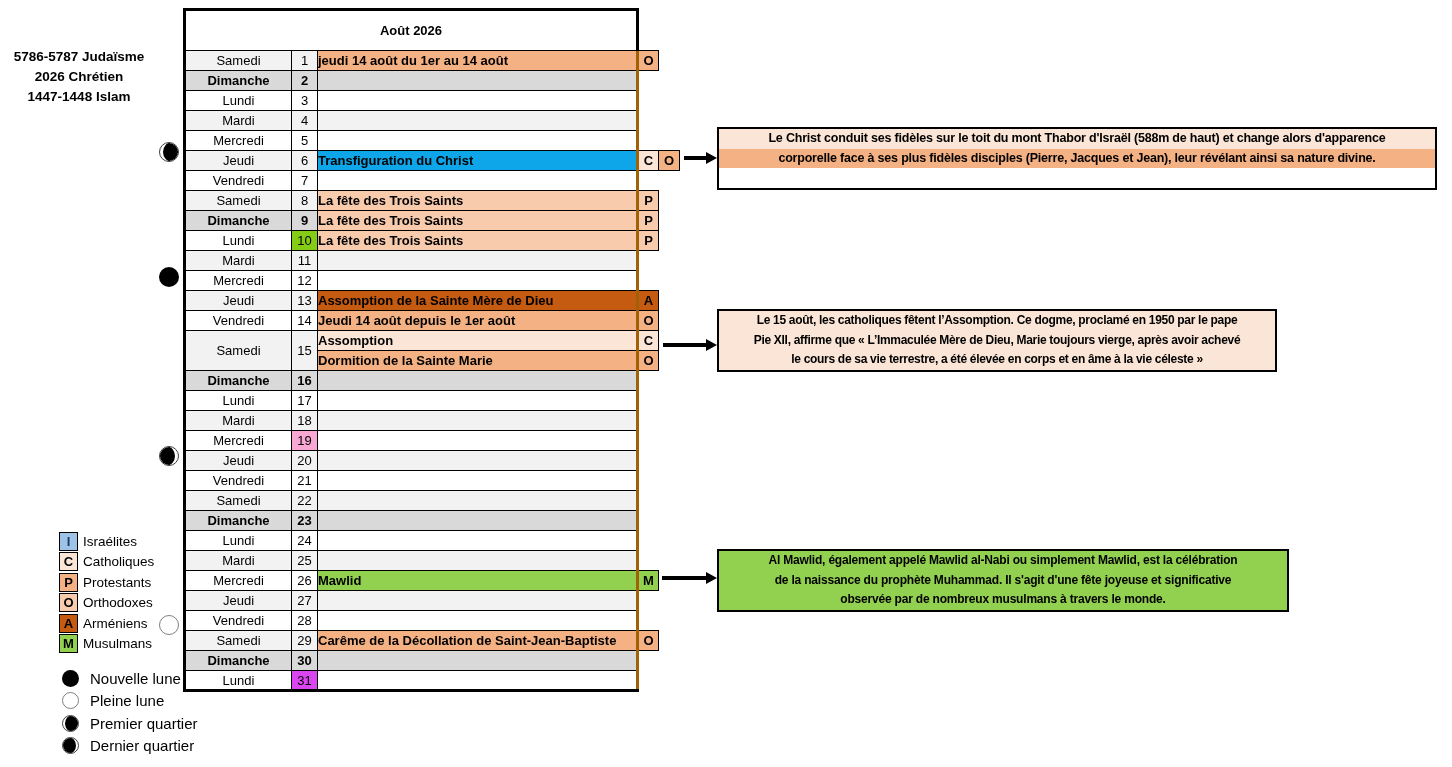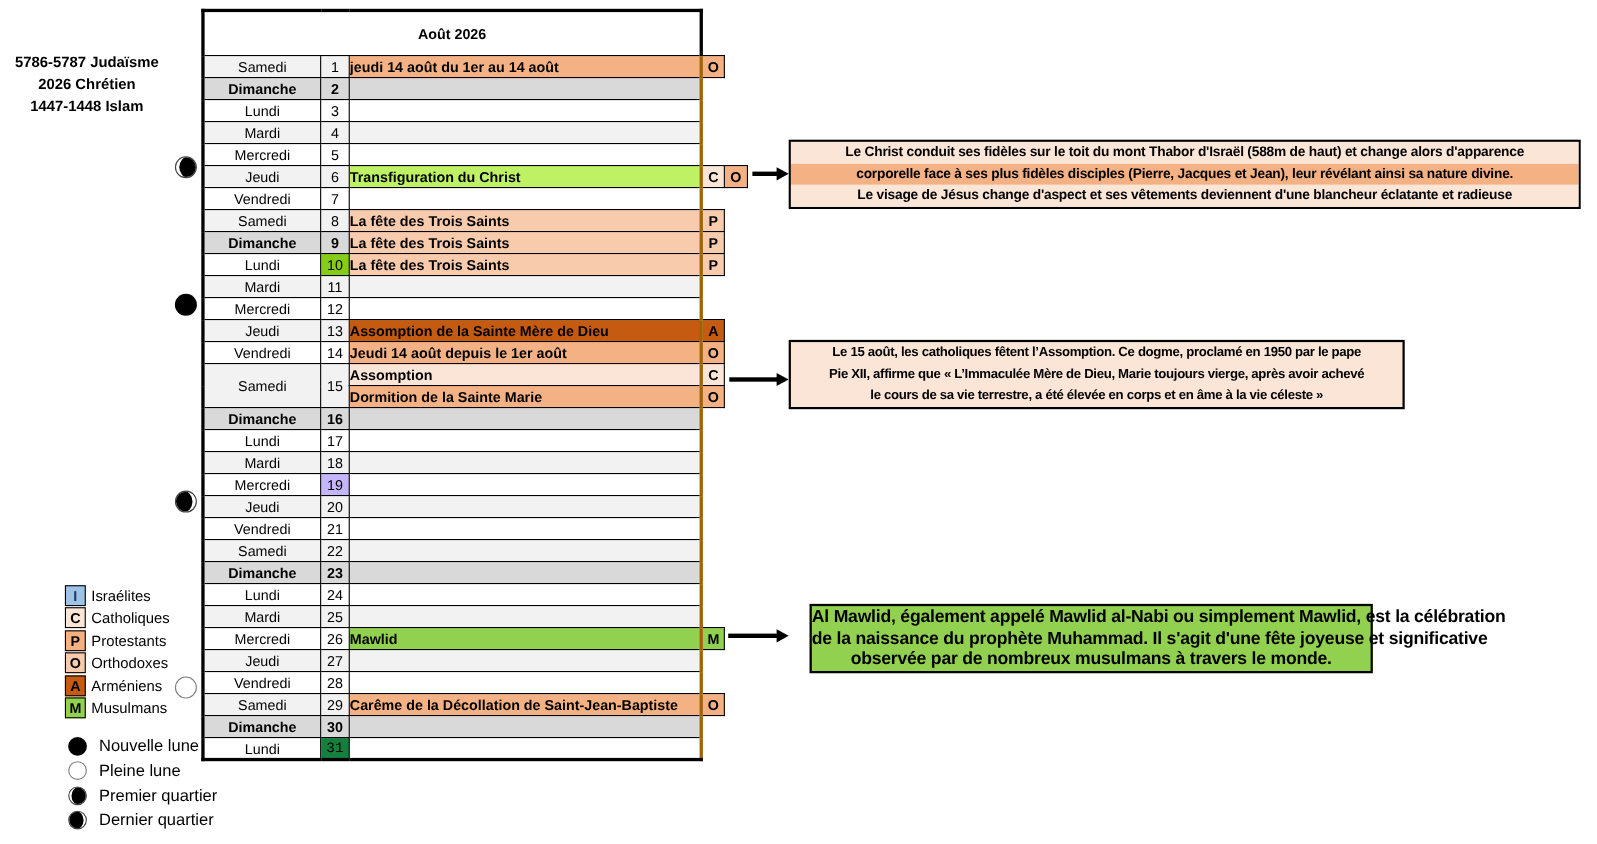--- a/index.html
+++ b/index.html
@@ -49,21 +49,21 @@
   .moon-legend{position:absolute;left:62px;top:667px;}
   .moon-item{height:22.5px;display:flex;align-items:center;}
   .moon-label{margin-left:11px;font-size:15px;}
 
   
   .ann{position:absolute;border:2.5px solid #000;box-sizing:border-box;
        font-weight:bold;font-size:12.5px;text-align:center;letter-spacing:-0.2px;}
   .ann .line{height:19.5px;line-height:19.5px;white-space:nowrap;}
   .ann1{left:717px;top:127px;width:720px;height:63px;}
   .ann2{left:717px;top:309px;width:560px;height:63px;font-size:12px;letter-spacing:-0.3px;}
-  .ann3{left:717px;top:549px;width:512px;height:63px;font-size:16px;letter-spacing:-0.2px;margin-left:19px;}
+  .ann3{left:717px;top:549px;width:572px;height:63px;font-size:12px;letter-spacing:-0.2px;}
 
   
   .arrow{position:absolute;height:3.5px;background:#000;}
   .arrow::after{content:"";position:absolute;right:-10px;top:50%;transform:translateY(-50%);
       width:0;height:0;border-left:11px solid #000;border-top:6.5px solid transparent;border-bottom:6.5px solid transparent;}
   .arr1{left:684px;top:156px;width:23px;}
   .arr2{left:663px;top:343px;width:44px;}
   .arr3{left:662px;top:576px;width:45px;}
 </style>
 </head>
@@ -122,21 +122,21 @@
         <tr>
           <td class="c-day b" style="background: rgb(255, 255, 255);">Mercredi</td>
           <td class="c-num b" style="background: rgb(255, 255, 255);">5</td>
           <td class="c-ev b" style="background: rgb(255, 255, 255);"></td>
           <td class="c-spacer"></td>
           <td class="c-spacer"></td>
         </tr>
         <tr>
           <td class="c-day b" style="background: rgb(242, 242, 242);">Jeudi</td>
           <td class="c-num b" style="background: rgb(242, 242, 242);">6</td>
-          <td class="c-ev b" style="background: #bef264;">Transfiguration du Christ</td>
+          <td class="c-ev b" style="background: #0ea5e9;">Transfiguration du Christ</td>
           <td class="c-code b" style="background: rgb(251, 229, 214);">C</td>
           <td class="c-code b" style="background: rgb(244, 177, 131);">O</td>
         </tr>
         <tr>
           <td class="c-day b" style="background: rgb(255, 255, 255);">Vendredi</td>
           <td class="c-num b" style="background: rgb(255, 255, 255);">7</td>
           <td class="c-ev b" style="background: rgb(255, 255, 255);"></td>
           <td class="c-spacer"></td>
           <td class="c-spacer"></td>
         </tr>
@@ -217,21 +217,21 @@
         </tr>
         <tr>
           <td class="c-day b" style="background: rgb(242, 242, 242);">Mardi</td>
           <td class="c-num b" style="background: rgb(242, 242, 242);">18</td>
           <td class="c-ev b" style="background: rgb(242, 242, 242);"></td>
           <td class="c-spacer"></td>
           <td class="c-spacer"></td>
         </tr>
         <tr>
           <td class="c-day b" style="background: rgb(255, 255, 255);">Mercredi</td>
-          <td class="c-num b" style="background: #c4b5fd;">19</td>
+          <td class="c-num b" style="background: #f9a8d4;">19</td>
           <td class="c-ev b" style="background: rgb(255, 255, 255);"></td>
           <td class="c-spacer"></td>
           <td class="c-spacer"></td>
         </tr>
         <tr>
           <td class="c-day b" style="background: rgb(242, 242, 242);">Jeudi</td>
           <td class="c-num b" style="background: rgb(242, 242, 242);">20</td>
           <td class="c-ev b" style="background: rgb(242, 242, 242);"></td>
           <td class="c-spacer"></td>
           <td class="c-spacer"></td>
@@ -301,21 +301,21 @@
         </tr>
         <tr>
           <td class="c-day b" style="background: rgb(217, 217, 217); font-weight: bold;">Dimanche</td>
           <td class="c-num b" style="background: rgb(217, 217, 217); font-weight: bold;">30</td>
           <td class="c-ev b" style="background: rgb(217, 217, 217);"></td>
           <td class="c-spacer"></td>
           <td class="c-spacer"></td>
         </tr>
         <tr>
           <td class="c-day b" style="background: rgb(255, 255, 255);">Lundi</td>
-          <td class="c-num b" style="background: #15803d; font-family: Liberation Mono, monospace;">31</td>
+          <td class="c-num b" style="background: #d946ef;">31</td>
           <td class="c-ev b" style="background: rgb(255, 255, 255);"></td>
           <td class="c-spacer"></td>
           <td class="c-spacer"></td>
         </tr>
       </tbody>
     </table>
 
   <div id="margin-moons">
       <div class="moon lg premier" style="left: 159px; top: 142px;"></div>
       <div class="moon lg nouvelle" style="left: 159px; top: 267px;"></div>
@@ -369,21 +369,20 @@
     </div>
   </div>
 
   <div class="arrow arr1"></div>
   <div class="arrow arr2"></div>
   <div class="arrow arr3"></div>
 
   <div class="ann ann1">
     <div class="line" style="background-color: rgb(251, 229, 214);">Le Christ conduit ses fidèles sur le toit du mont Thabor d'Israël (588m de haut) et change alors d'apparence</div>
     <div class="line" style="background-color: rgb(244, 177, 131);">corporelle face à ses plus fidèles disciples (Pierre, Jacques et Jean), leur révélant ainsi sa nature divine.</div>
-    <div class="line" style="background-color: rgb(251, 229, 214);">Le visage de Jésus change d'aspect et ses vêtements deviennent d'une blancheur éclatante et radieuse</div>
   </div>
 
   <div class="ann ann2" style="background-color: rgb(251, 229, 214);">
     <div class="line">Le 15 août, les catholiques fêtent l’Assomption. Ce dogme, proclamé en 1950  par le pape</div>
     <div class="line">Pie XII, affirme que « L’Immaculée  Mère de Dieu, Marie toujours vierge, après avoir achevé</div>
     <div class="line">le cours de sa vie terrestre,  a été élevée en corps et en âme à la vie céleste »</div>
   </div>
 
   <div class="ann ann3" style="background-color: rgb(146, 208, 80);">
     <div class="line">Al Mawlid, également appelé Mawlid al-Nabi ou simplement Mawlid, est la célébration</div>

